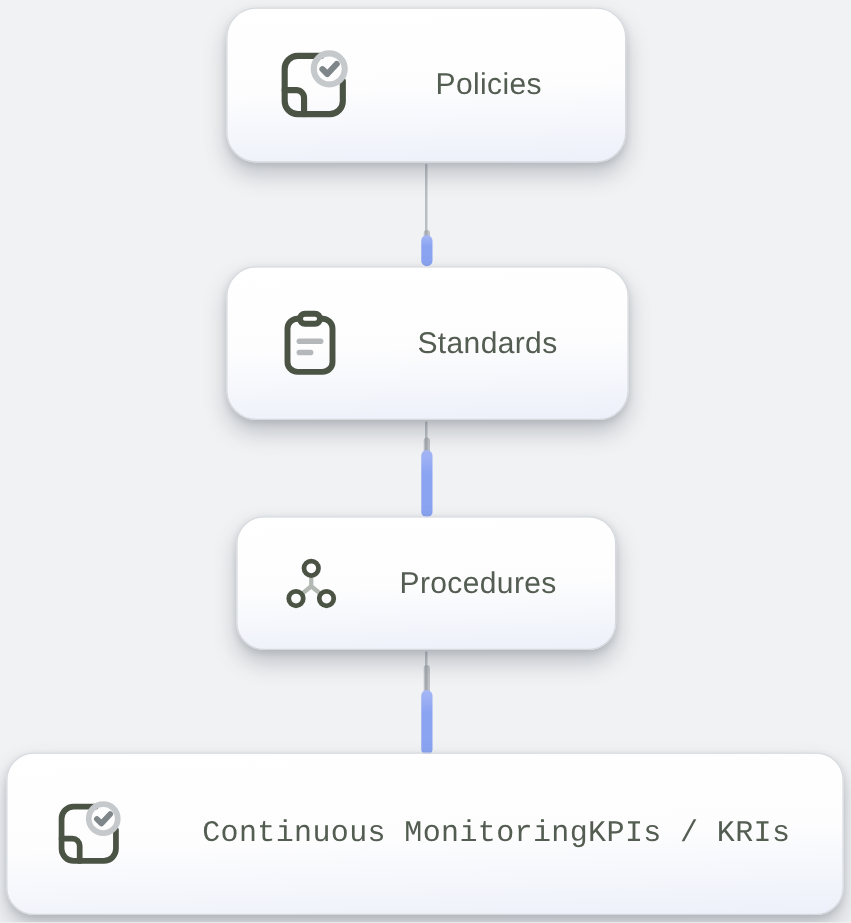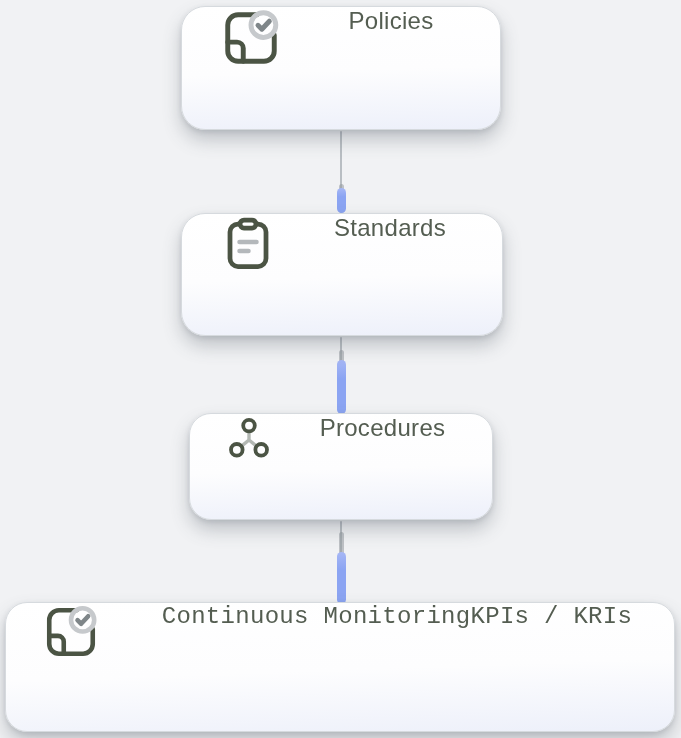--- a/index.html
+++ b/index.html
@@ -12,20 +12,21 @@
     position: relative;
     width: 681px;
     height: 738px;
     background: #f1f2f4;
     overflow: hidden;
   }
   .node {
     position: absolute;
     box-sizing: border-box;
     display: flex;
+    align-items: center;
     background: linear-gradient(178deg, #ffffff 0%, #fdfdfe 52%, #edf0fa 100%);
     border: 1px solid #d6dade;
     box-shadow: 0 10px 18px rgba(78, 88, 100, 0.30), 0 2px 5px rgba(78, 88, 100, 0.16);
   }
   .node-1 { left: 181px; top: 6px;   width: 320px; height: 124px; border-radius: 24px; }
   .node-2 { left: 181px; top: 213px; width: 322px; height: 123px; border-radius: 24px; }
   .node-3 { left: 189px; top: 413px; width: 304px; height: 107px; border-radius: 22px; }
   .node-4 { left: 5px;   top: 602px; width: 670px; height: 130px; border-radius: 22px; }
   .node .icon-wrap {
     flex: 0 0 auto;

